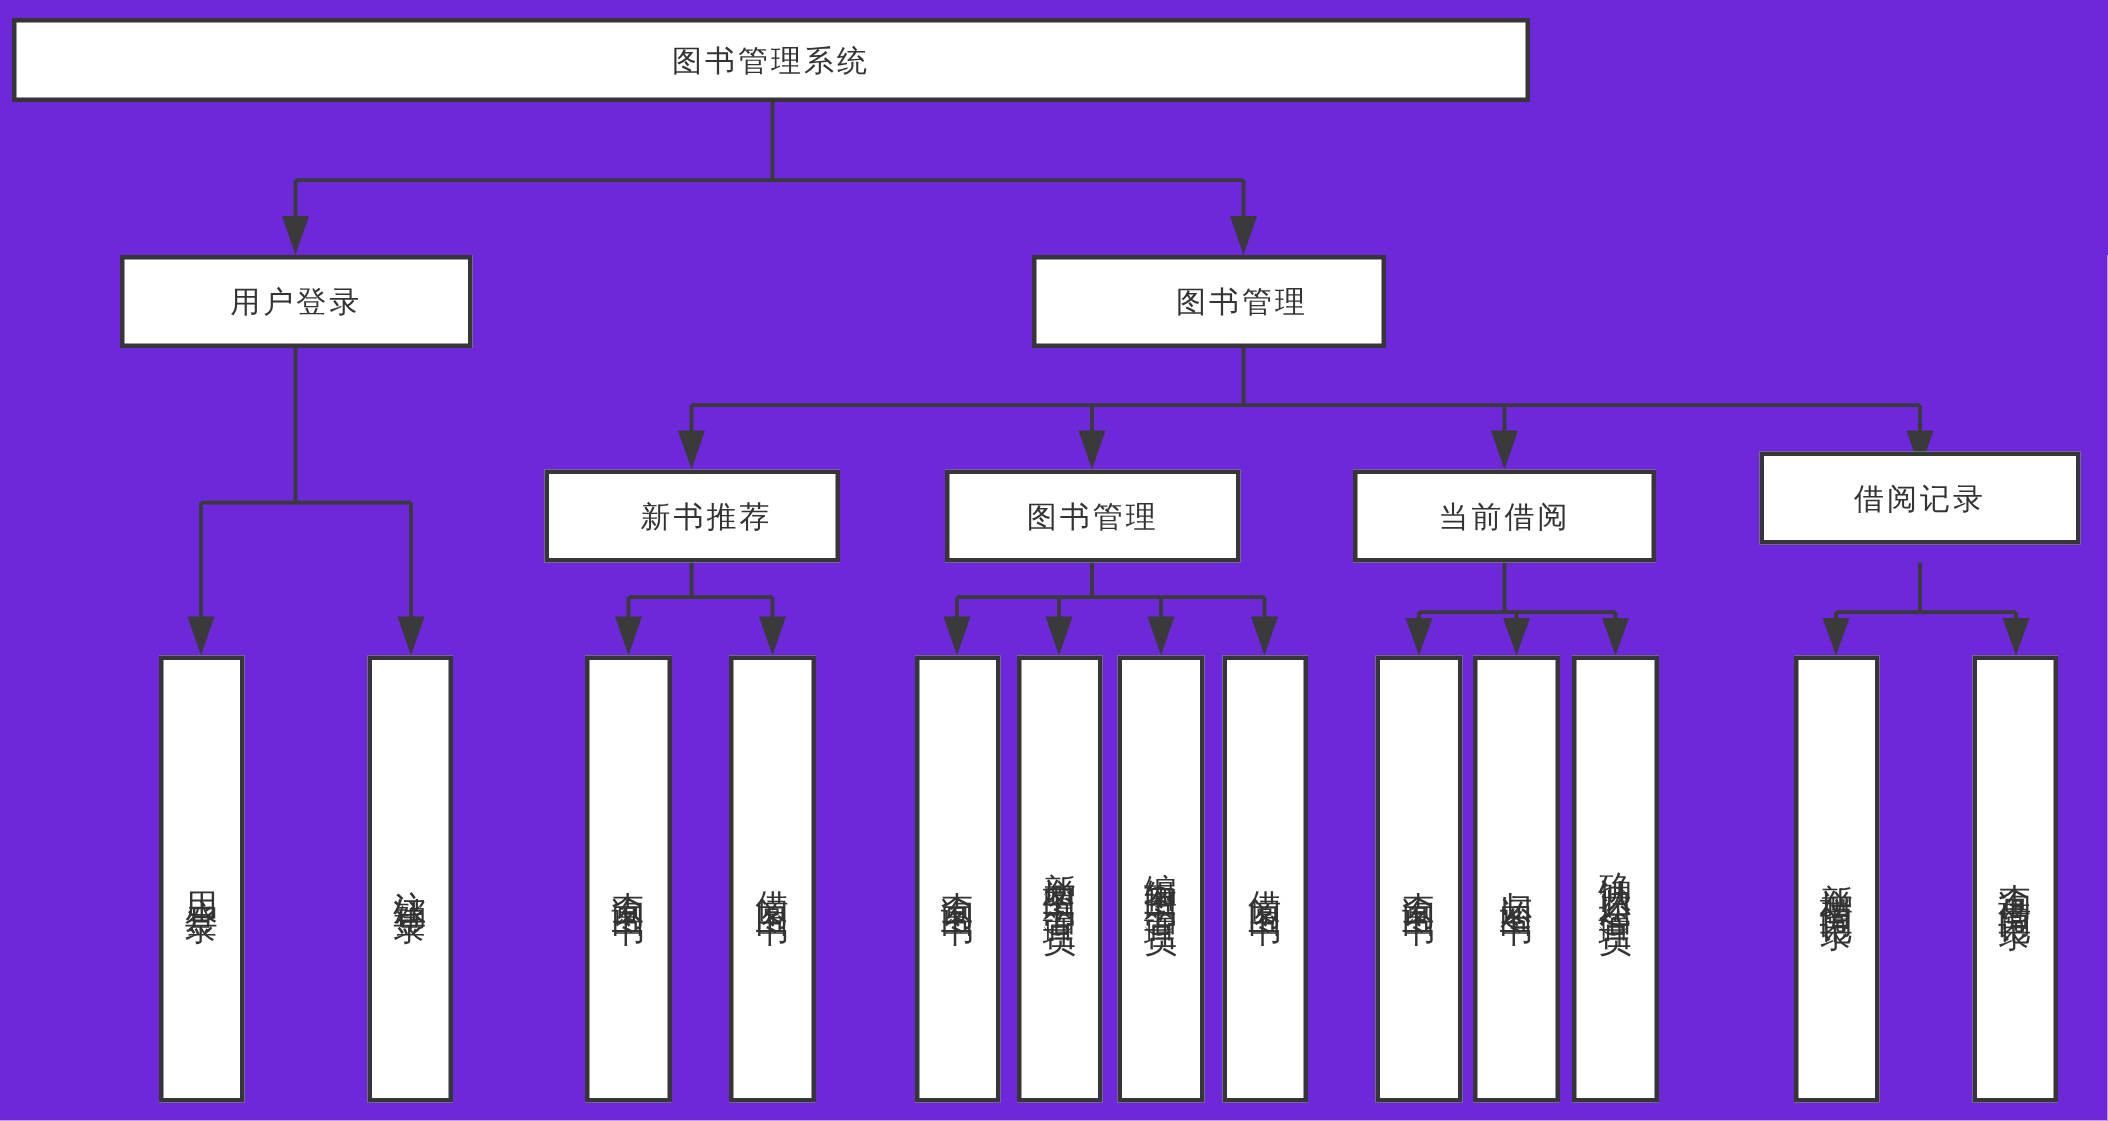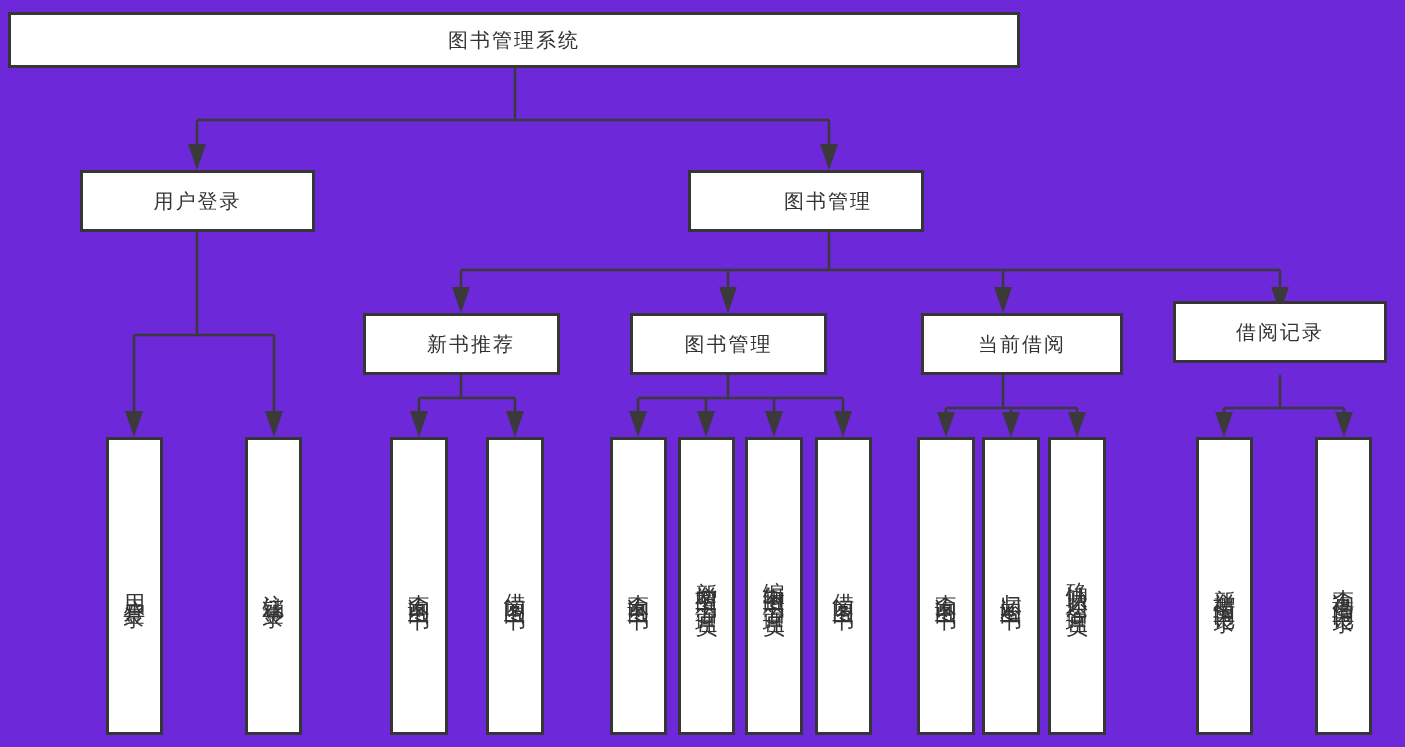--- a/index.html
+++ b/index.html
@@ -68,21 +68,21 @@
     <polygon class="arrow" points="1335,412 1353,412 1344,437"></polygon>
   </svg>
 
   <div class="hbox" style="left:8px;top:12px;width:1012px;height:56px;">图书管理系统</div>
 
   <div class="hbox" style="left:80px;top:170px;width:235px;height:62px;">用户登录</div>
   <div class="hbox" style="left:688px;top:170px;width:236px;height:62px;padding-left:44px;">图书管理</div>
 
   <div class="hbox" style="left:363px;top:313px;width:197px;height:62px;padding-left:19px;">新书推荐</div>
   <div class="hbox" style="left:630px;top:313px;width:197px;height:62px;">图书管理</div>
-  <div class="hbox" style="left:902px;top:313px;width:202px;height:62px;margin-left:19px;">当前借阅</div>
+  <div class="hbox" style="left:902px;top:313px;width:202px;height:62px;">当前借阅</div>
   <div class="hbox" style="left:1173px;top:301px;width:214px;height:62px;">借阅记录</div>
 
   <div class="leaf" style="left:106px;width:57px;">
     <span class="vtext">用户登录</span>
   </div>
   <div class="leaf" style="left:245px;width:57px;">
     <span class="vtext">注销登录</span>
   </div>
 
   <div class="leaf" style="left:390px;width:58px;">

